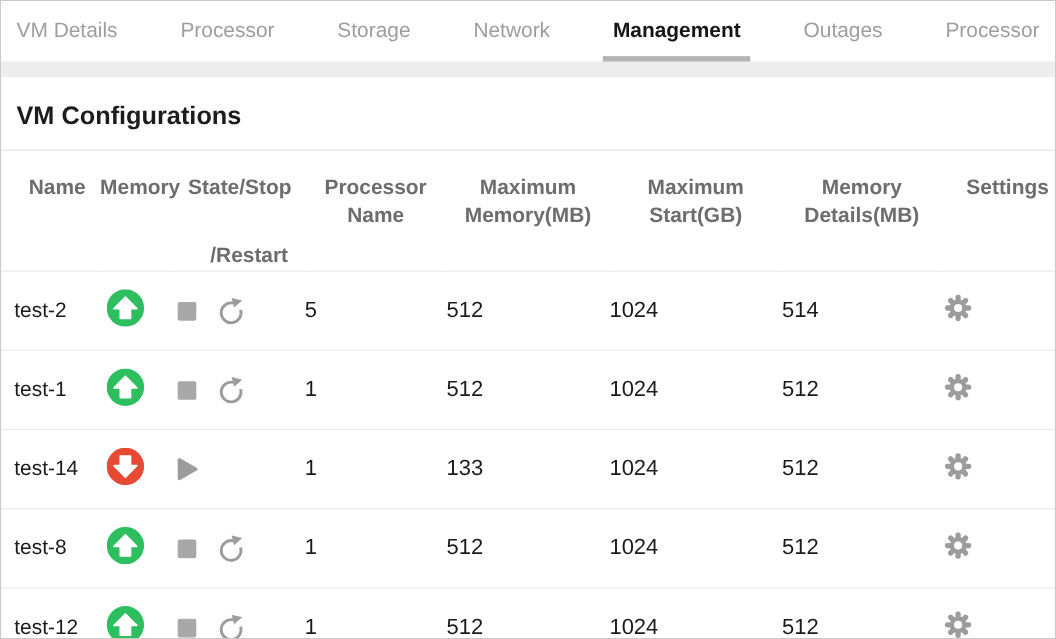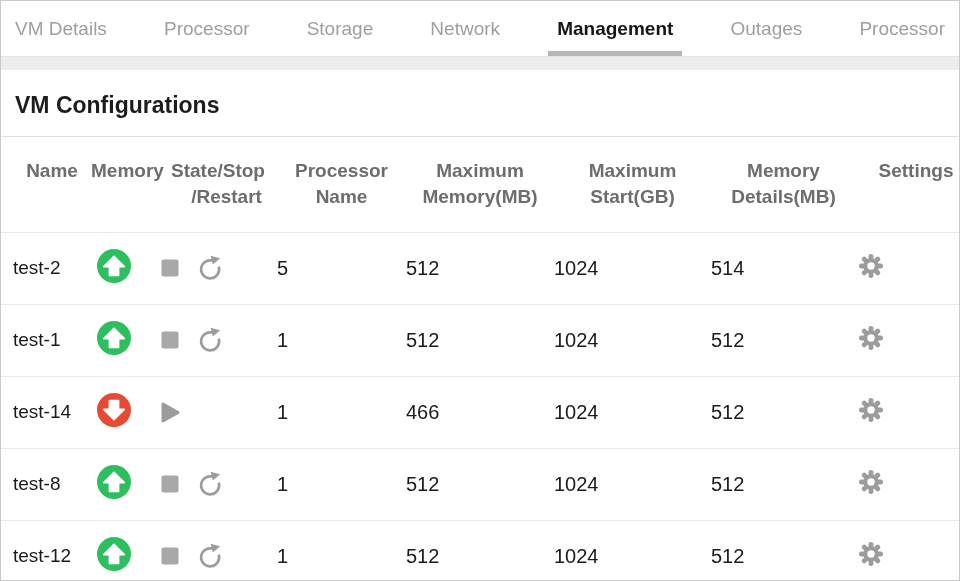--- a/index.html
+++ b/index.html
@@ -21,21 +21,21 @@
   .section-title{font-size:23px;color:#1c1c1c;padding:22px 14px 17px 14px;
                  border-bottom:1px solid #e2e2e2;line-height:27px;font-weight:bold;}
 
   
   table{width:100%;border-collapse:collapse;table-layout:fixed;}
   th{font-size:19px;font-weight:bold;color:var(--header_text,#6d6d6d);text-align:center;
      vertical-align:top;padding:21px 0 0 0;line-height:26px;border-bottom:1px solid #e9e9e9;}
   thead tr{height:95px;}
   th:first-child{padding-left:12px;}
   .th-line2{display:block;}
-  .th-startstop .th-line2{padding-left:17px;}
+  .th-startstop .th-line2{padding-left:17px;margin-top:36px;}
   .th-settings{padding-left:17px;}
 
   td{font-size:20px;color:#1a1a1a;border-bottom:1px solid #eaeaea;height:71px;
      vertical-align:middle;padding:0;}
   td:first-child{padding-left:12px;font-size:19px;}
   .state-wrap{margin-left:6px;display:inline-flex;}
   .actions{display:flex;align-items:center;gap:19px;}
   .icon-btn{background:none;border:none;padding:0;margin:0;cursor:pointer;
             display:inline-flex;align-items:center;}
   .stop-sq{margin-left:2px;}
@@ -226,21 +226,21 @@
         <button class="icon-btn stop-sq" title="">
           <span>
             <svg width="19" height="21" viewBox="0 0 19 21">
               <polygon points="2,2 17,10.5 2,19" style="fill:var(--icon_gray,#9c9c9c);stroke:var(--icon_gray,#9c9c9c)" stroke-width="3" stroke-linejoin="round"></polygon>
             </svg>
           </span>
         </button>
       </span>
     </td>
     <td>1</td>
-    <td>466</td>
+    <td>133</td>
     <td>1024</td>
     <td>512</td>
     <td>
       <button class="icon-btn gear-btn" title="">
         <span>
           <svg width="26" height="26" viewBox="0 0 26 26">
             <g style="fill:var(--icon_gray,#9c9c9c)">
               <rect x="10.6" y="1" width="4.8" height="24" rx="2.2"></rect>
               <rect x="10.6" y="1" width="4.8" height="24" rx="2.2" transform="rotate(45 13 13)"></rect>
               <rect x="10.6" y="1" width="4.8" height="24" rx="2.2" transform="rotate(90 13 13)"></rect>

